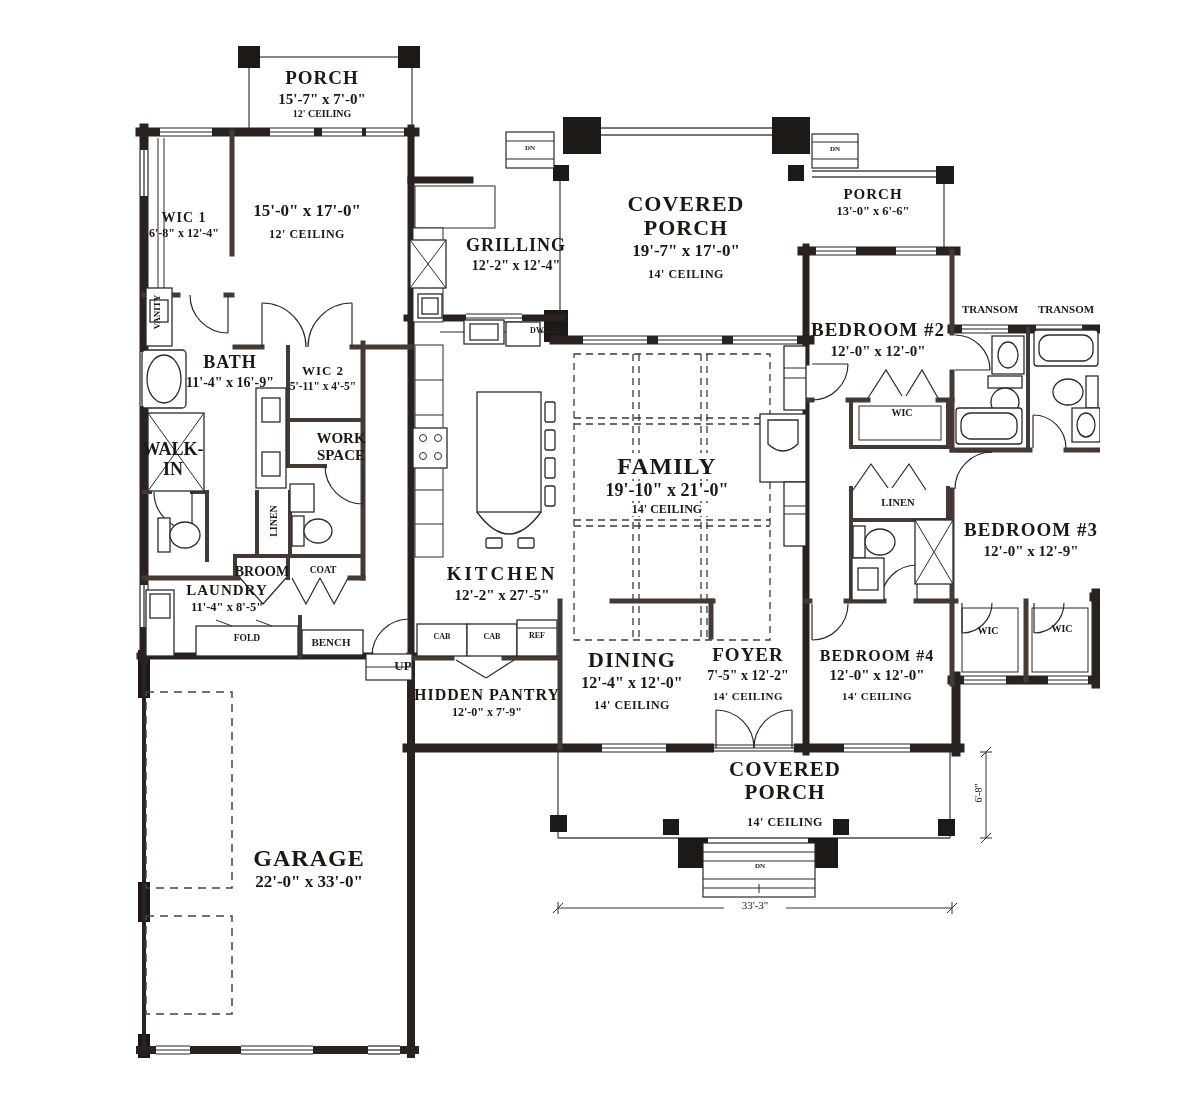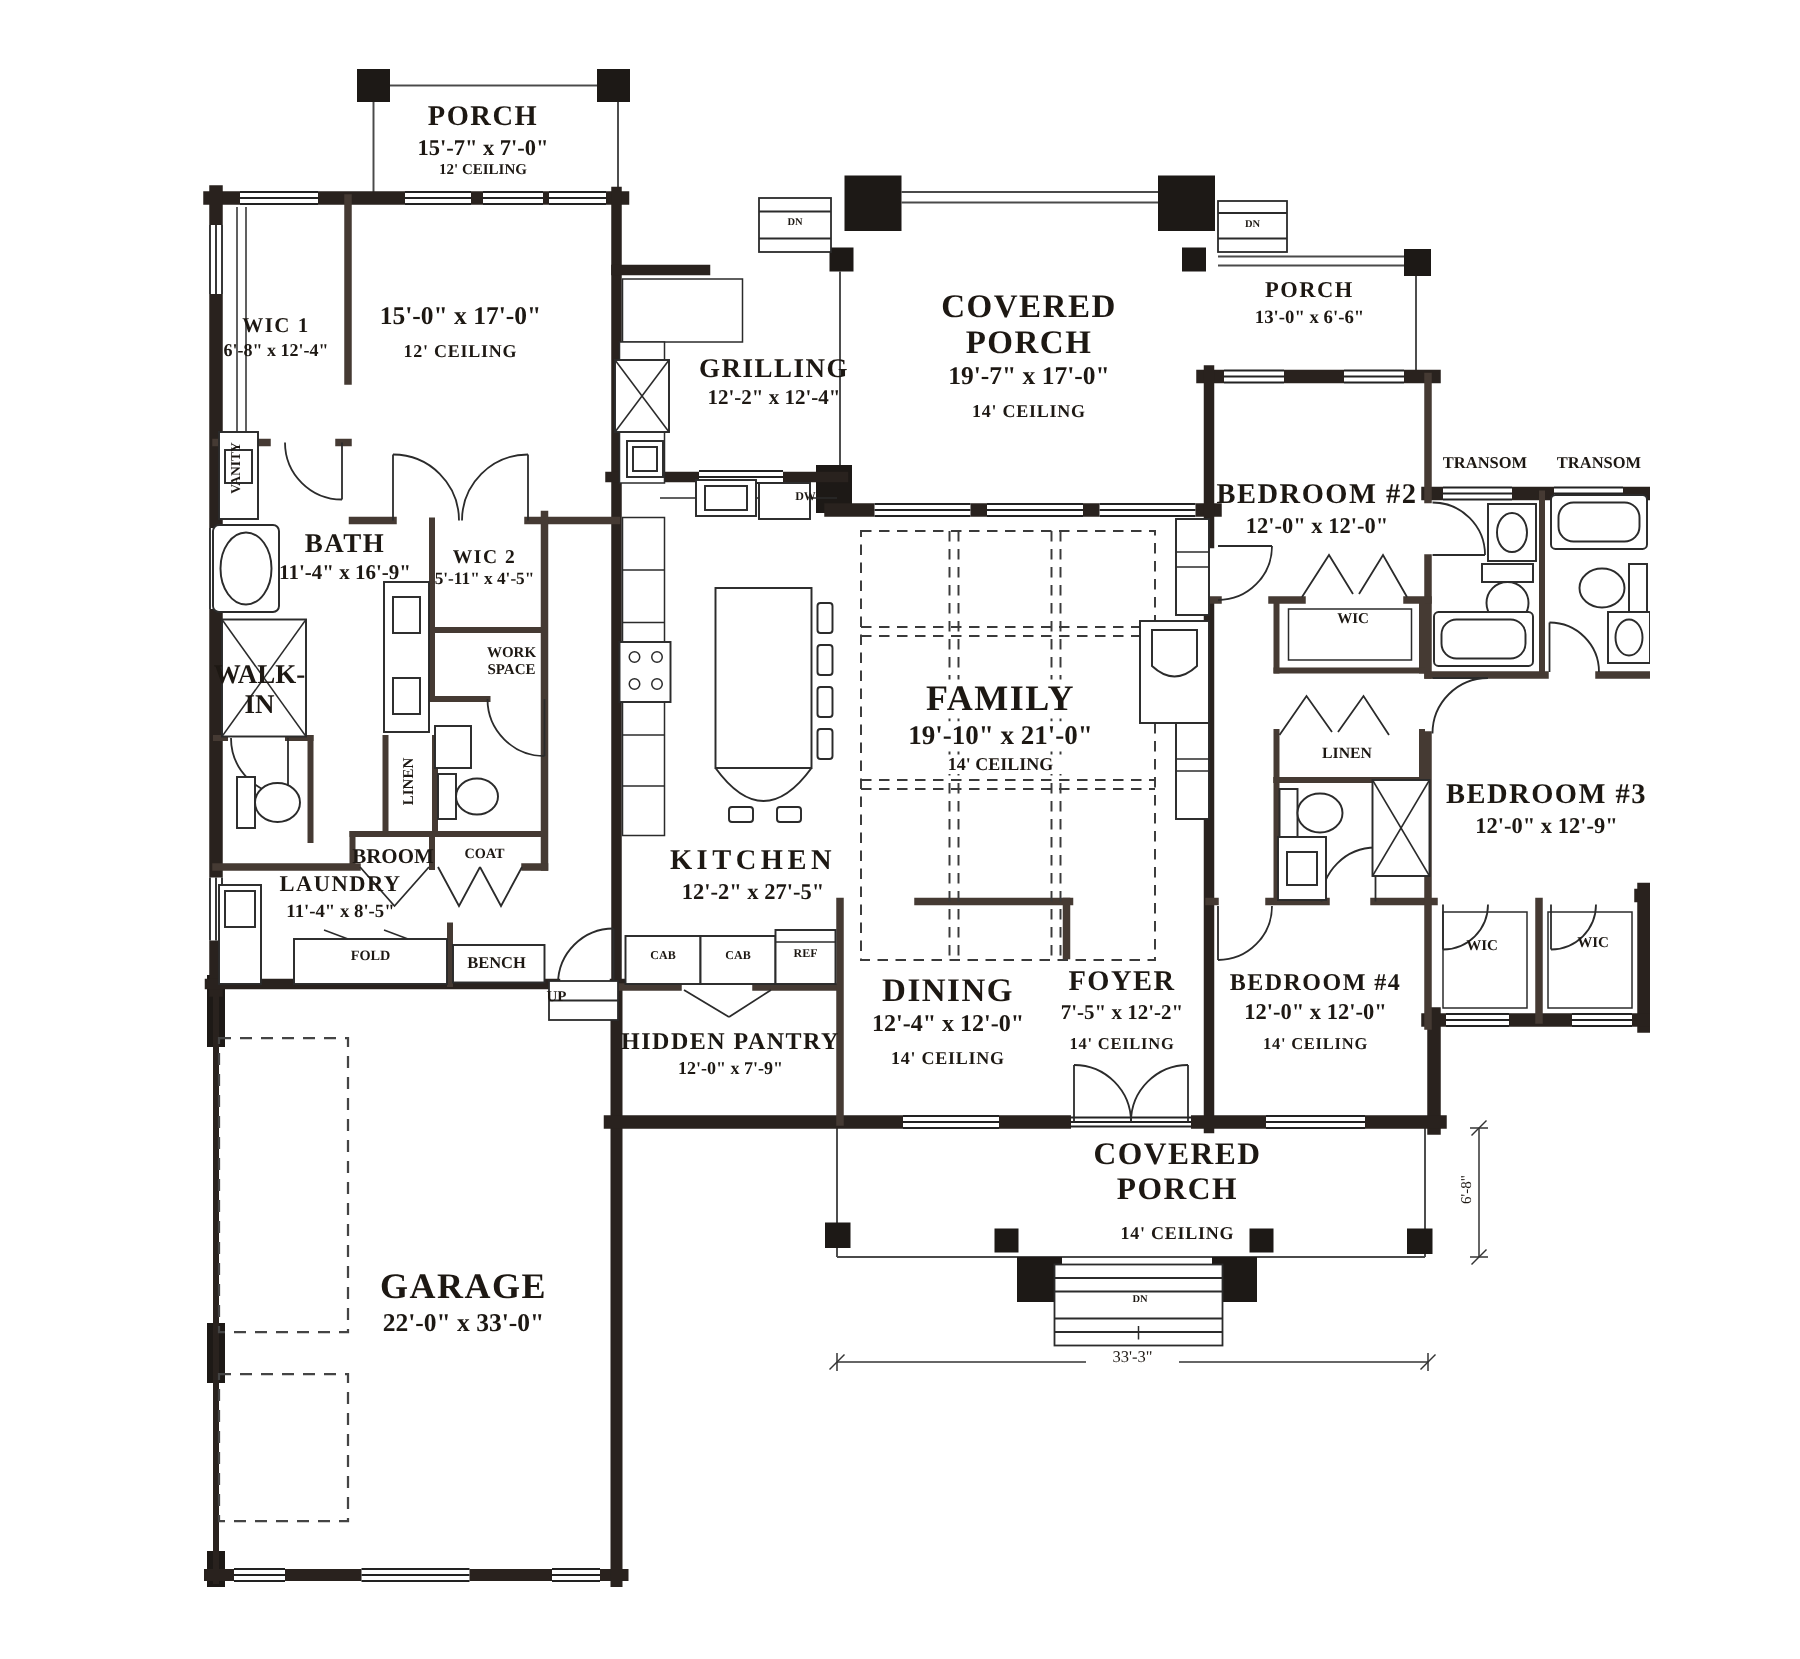--- a/index.html
+++ b/index.html
@@ -467,21 +467,21 @@
   <div class="lbl" style="left:323px;top:364px">
     <div class="nm" style="font-size:13px">WIC 2</div>
     <div class="dm" style="font-size:11.5px">5'-11" x 4'-5"</div>
   </div>
 
   <div class="lbl" style="left:173px;top:440px;font-size:18px">
     <div>WALK-</div>
     <div>IN</div>
   </div>
 
-  <div class="lbl" style="left:341px;top:430px;font-size:10px">
+  <div class="lbl" style="left:341px;top:430px;font-size:15px">
     <div>WORK</div>
     <div>SPACE</div>
   </div>
 
   <div class="lbl rot" style="left:273px;top:521px;font-size:10px">
     <span>LINEN</span>
   </div>
 
   <div class="lbl" style="left:262px;top:564px;font-size:14px">
     <span>BROOM</span>
@@ -497,21 +497,21 @@
   </div>
 
   <div class="lbl" style="left:247px;top:633px;font-size:9.5px">
     <span>FOLD</span>
   </div>
 
   <div class="lbl" style="left:331px;top:636px;font-size:11px">
     <span>BENCH</span>
   </div>
 
-  <div class="lbl" style="left:371px;top:659px;font-size:10px">
+  <div class="lbl" style="left:403px;top:659px;font-size:13px">
     <span>UP</span>
   </div>
 
   <div class="lbl" style="left:516px;top:236px">
     <div class="nm" style="font-size:18px">GRILLING</div>
     <div class="dm" style="font-size:14px">12'-2" x 12'-4"</div>
   </div>
 
   <div class="lbl" style="left:537px;top:327px;font-size:8px">
     <span>DW</span>

